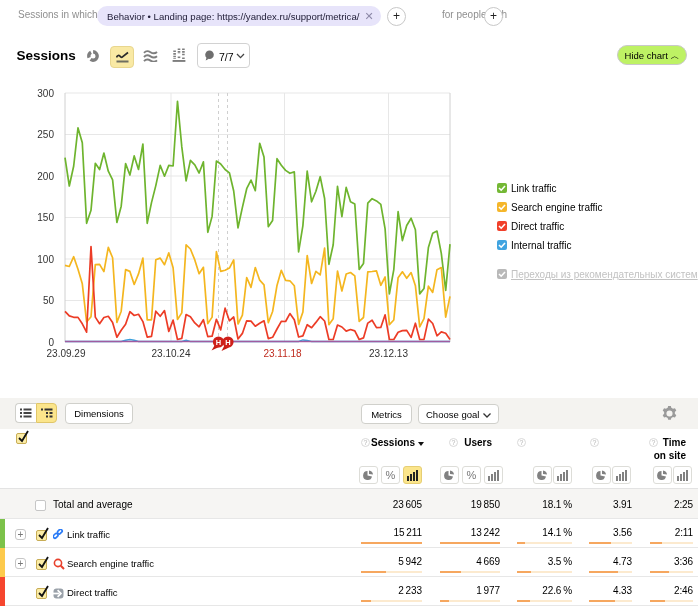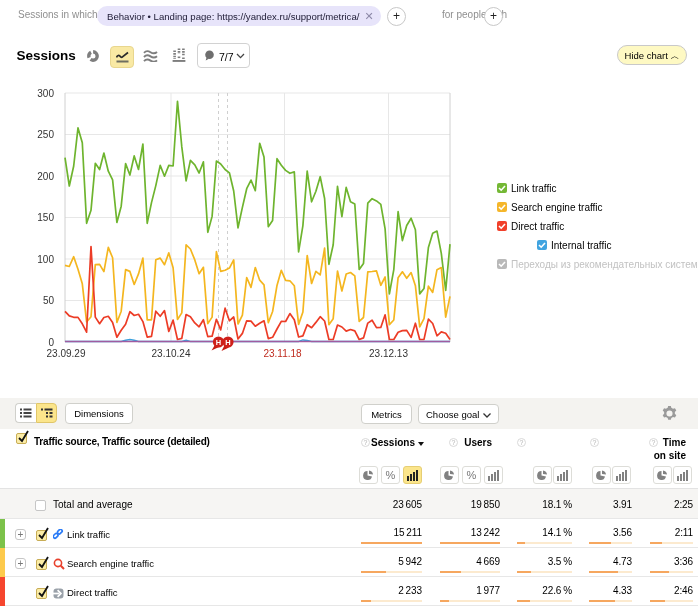--- a/index.html
+++ b/index.html
@@ -5,21 +5,21 @@
 * { margin:0; padding:0; box-sizing:border-box; }
 html,body { width:698px; height:609px; background:#fff; font-family:"Liberation Sans", sans-serif; }
 #page { position:relative; width:698px; height:609px; overflow:hidden; background:#fff; }
 .abs { position:absolute; }
 .graytxt { color:#8f8f8f; font-size:10px; }
 .chip { position:absolute; left:97px; top:6px; height:20px; border-radius:10px; background:#e7e4fa; color:#23203a; font-size:9.6px; line-height:20px; padding:0 7px 0 10px; white-space:nowrap; }
 .chip .x { color:#8d89a8; font-size:11px; margin-left:5px; }
 .pluscirc { position:absolute; width:19px; height:19px; border:1px solid #c8c8c8; border-radius:50%; background:#fff; text-align:center; line-height:17px; font-size:12px; color:#222; }
 .iconbtn { position:absolute; border-radius:4px; }
 .ddbtn { position:absolute; background:#fff; border:1px solid #d2d2d2; border-radius:4px; }
-.pill { position:absolute; background:#fef9c3; border:1px solid #c9c9c9; border-radius:10px; font-size:11px; color:#000; text-align:center; }
+.pill { position:absolute; background:#bef264; border:1px solid #c9c9c9; border-radius:10px; font-size:11px; color:#000; text-align:center; }
 .legend-item { position:absolute; left:497px; height:12px; font-size:10px; color:#000; white-space:nowrap; }
 .lcheck { display:inline-block; width:10px; height:10px; border-radius:2px; vertical-align:middle; margin-right:4px; position:relative; top:-1px; }
 .lcheck svg { display:block; }
 .toolbar { position:absolute; left:0; top:398px; width:698px; height:31px; background:#f4f3f0; }
 .tbtn { position:absolute; background:#fff; border:1px solid #d0d0cb; border-radius:4px; font-size:9.5px; color:#000; text-align:center; }
 .hdrrow { position:absolute; left:0; top:429px; width:698px; height:60px; background:#fff; border-bottom:1px solid #e3e3e3; }
 .colhdr { position:absolute; font-size:10px; font-weight:bold; color:#000; text-align:right; line-height:12.5px; }
 .qm { position:absolute; width:9px; height:9px; border:1px solid #d9d9d9; border-radius:50%; color:#b5b5b5; font-size:7px; line-height:8px; text-align:center; background:#fff; }
 .mbtn { position:absolute; width:19px; height:18px; background:#fff; border:1px solid #ddddd8; border-radius:3px; }
 .mbtn.sel { background:#fbe58b; border-color:#e6ce74; }
@@ -146,24 +146,24 @@
 
   <div class="legend-item" style="top:183px;"><span class="lcheck" style="background:#74b835;"><svg width="10" height="10" viewBox="0 0 10 10">
           <path d="M2 5 l2.2 2.2 L8 3" stroke="#fff" stroke-width="1.6" fill="none"></path>
         </svg></span>Link traffic</div>
   <div class="legend-item" style="top:202px;"><span class="lcheck" style="background:#f5b62a;"><svg width="10" height="10" viewBox="0 0 10 10">
           <path d="M2 5 l2.2 2.2 L8 3" stroke="#fff" stroke-width="1.6" fill="none"></path>
         </svg></span>Search engine traffic</div>
   <div class="legend-item" style="top:221px;"><span class="lcheck" style="background:#f1402a;"><svg width="10" height="10" viewBox="0 0 10 10">
           <path d="M2 5 l2.2 2.2 L8 3" stroke="#fff" stroke-width="1.6" fill="none"></path>
         </svg></span>Direct traffic</div>
-  <div class="legend-item" style="top:240px;margin-left:40px;"><span class="lcheck" style="background:#41a4e0;"><svg width="10" height="10" viewBox="0 0 10 10">
+  <div class="legend-item" style="top:240px;"><span class="lcheck" style="background:#41a4e0;"><svg width="10" height="10" viewBox="0 0 10 10">
           <path d="M2 5 l2.2 2.2 L8 3" stroke="#fff" stroke-width="1.6" fill="none"></path>
         </svg></span>Internal traffic</div>
-  <div class="legend-item" style="top:259px; color:#c2c2c2;"><span class="lcheck" style="background:#b9b9b9;"><svg width="10" height="10" viewBox="0 0 10 10">
+  <div class="legend-item" style="top:269px; color:#c2c2c2;text-decoration:underline;"><span class="lcheck" style="background:#b9b9b9;"><svg width="10" height="10" viewBox="0 0 10 10">
           <path d="M2 5 l2.2 2.2 L8 3" stroke="#fff" stroke-width="1.6" fill="none"></path>
         </svg></span>Переходы из рекомендательных систем</div>
 
   <div class="toolbar"></div>
   <div class="tbtn" style="left:15px; top:403px; width:21px; height:20px; border-radius:4px 0 0 4px; border-right:none;"></div>
   <div class="tbtn" style="left:36px; top:403px; width:21px; height:20px; border-radius:0 4px 4px 0; background:#fbe58b; border-color:#e0c66a;"></div>
   <svg class="abs" style="left:20px; top:408px;" width="12" height="10" viewBox="0 0 12 10">
     <g fill="#444">
       <rect x="0" y="0.5" width="2" height="2"></rect>
         <rect x="3.5" y="0.5" width="8" height="2"></rect>
@@ -191,21 +191,20 @@
   <svg class="abs" style="left:661px; top:405px;" width="17" height="17" viewBox="0 0 15 15">
     <path fill="#9a9a9a" d="M7.5 4.8 a2.7 2.7 0 1 0 0 5.4 a2.7 2.7 0 1 0 0 -5.4 z M6.3 0.8 h2.4 l0.4 1.7 a5.4 5.4 0 0 1 1.5 0.9 l1.7 -0.6 l1.2 2.1 l-1.3 1.2 a5.6 5.6 0 0 1 0 1.7 l1.3 1.2 l-1.2 2.1 l-1.7 -0.6 a5.4 5.4 0 0 1 -1.5 0.9 l-0.4 1.7 h-2.4 l-0.4 -1.7 a5.4 5.4 0 0 1 -1.5 -0.9 l-1.7 0.6 l-1.2 -2.1 l1.3 -1.2 a5.6 5.6 0 0 1 0 -1.7 l-1.3 -1.2 l1.2 -2.1 l1.7 0.6 a5.4 5.4 0 0 1 1.5 -0.9 z"></path>
   </svg>
 
   <div class="hdrrow"></div>
   <div class="cb yellow" style="left:16px; top:433px;">
       <svg width="14" height="17" viewBox="0 0 14 17">
         <path d="M3 9 l3 3 L12 2" stroke="#111" stroke-width="1.8" fill="none"></path>
       </svg>
     </div>
-  <div class="abs" style="left:34px; top:436px; font-size:10px; font-weight:bold; color:#000; letter-spacing:-0.2px;">Traffic source, Traffic source (detailed)</div>
 
   <div class="qm" style="left:361px; top:438px;">?</div>
   <div class="colhdr" style="left:334px; top:437px; width:81px;">Sessions</div>
   <svg class="abs" style="left:418px; top:442px;" width="6" height="4" viewBox="0 0 6 4">
       <path d="M0 0 h6 l-3 4 z" fill="#111"></path>
     </svg>
   <div class="qm" style="left:449px; top:438px;">?</div>
   <div class="colhdr" style="left:420px; top:437px; width:72px;">Users</div>
   <div class="qm" style="left:517px; top:438px;">?</div>
   <div class="qm" style="left:590px; top:438px;">?</div>

